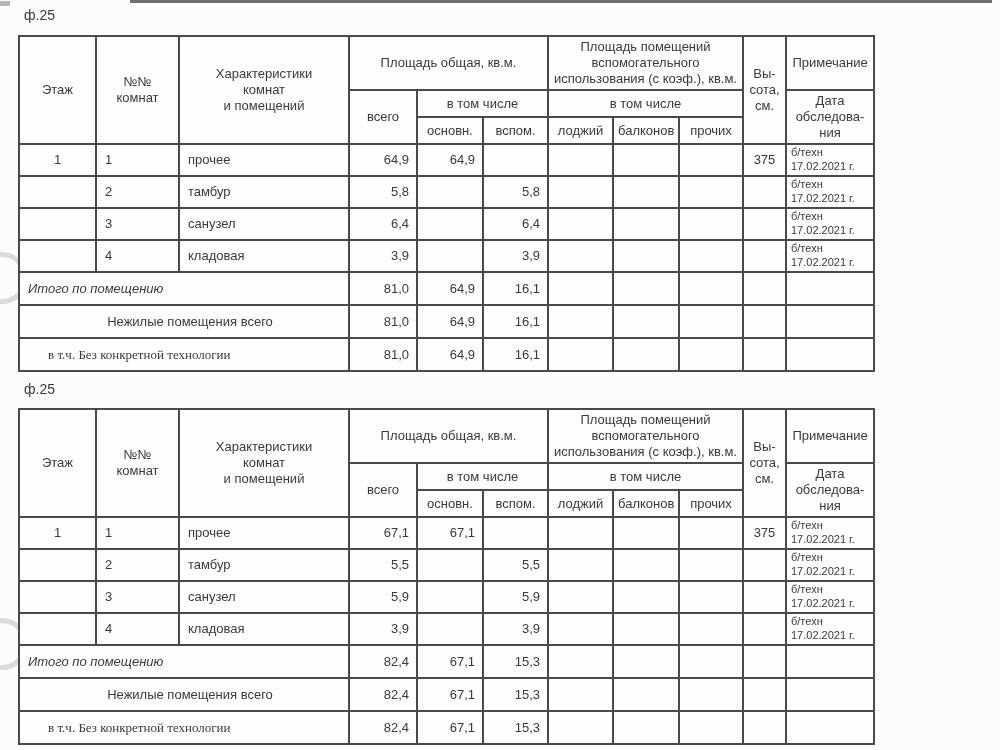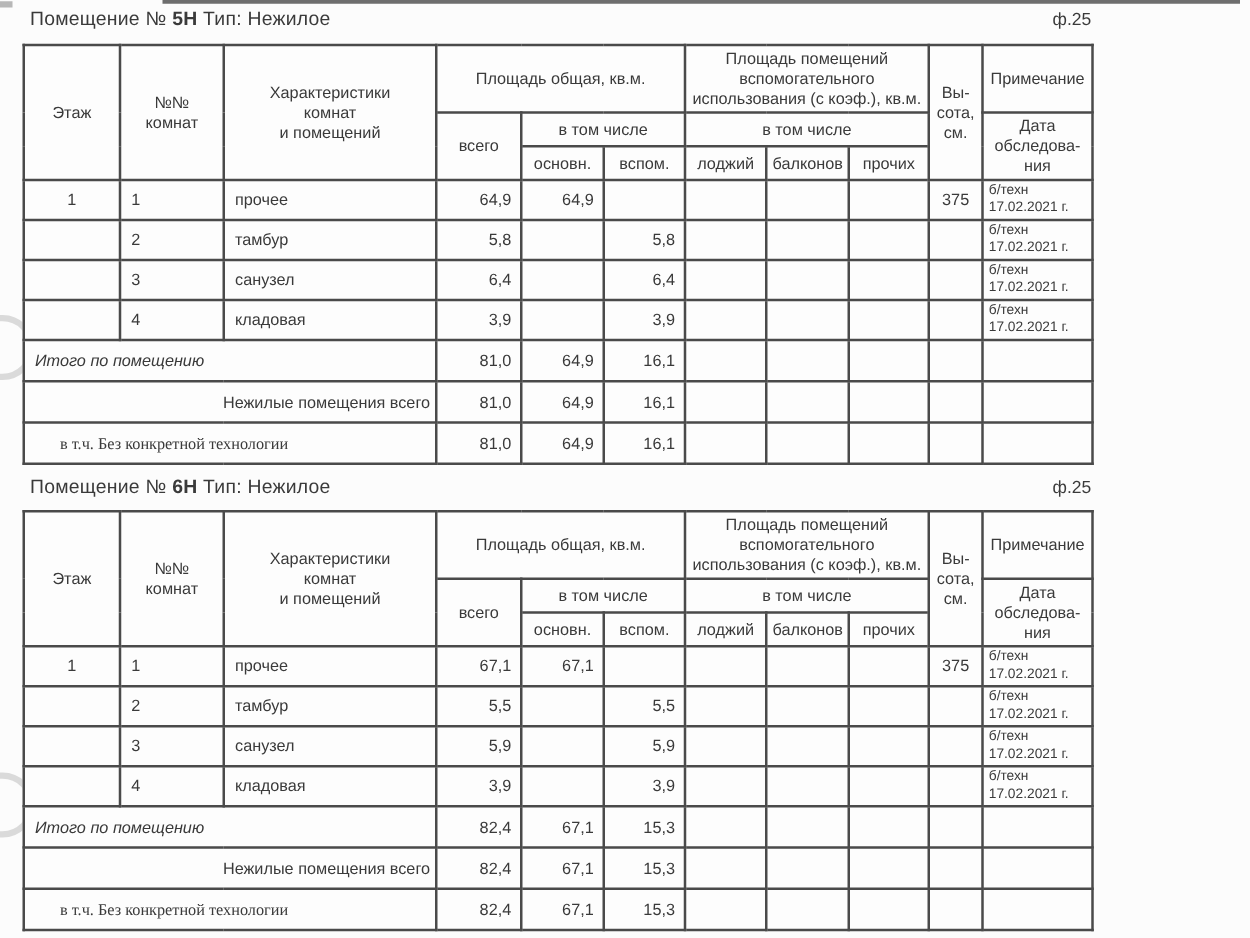--- a/index.html
+++ b/index.html
@@ -30,37 +30,32 @@
     border:2px solid #4a4a4a;font-size:13px;text-align:center;vertical-align:middle;
     padding:0 4px;overflow:hidden;line-height:1.22;
   }
   tr.h1{height:54px;} tr.h2{height:27px;} tr.h3{height:27px;}
   tr.d{height:32px;} tr.s{height:33px;}
   .ml{white-space:pre-line;margin-left:16px;}
   td.num{text-align:right;padding-right:7px;}
   td.lft{text-align:left;padding-left:8px;}
   td.note{font-size:11px;text-align:left;padding:1px 4px;line-height:1.25;white-space:pre-line;}
   td.lab0{text-align:left;padding-left:8px;font-style:italic;}
-  td.lab1{text-align:right;padding-left:16px;}
+  td.lab1{text-align:center;padding-left:16px;}
   td.lab2{text-align:left;padding-left:28px;font-family:Liberation Serif, serif;}
 </style>
 </head>
 <body>
 
 <div class="top-strip"></div>
 <div class="corner-mark"></div>
 <div class="ring r1"></div>
 <div class="ring r2"></div>
 
 <div class="titlebar tb1">
-  <div class="ptitle">
-    <span>Помещение №</span>
-    <b>5Н</b>
-    <span>Тип: Нежилое</span>
-  </div>
   <div class="formcode">ф.25</div>
 </div>
 
 <div class="tblwrap w1">
 <table>
   <colgroup>
     <col style="width:77px">
         <col style="width:83px">
         <col style="width:170px">
     <col style="width:68px">
@@ -192,25 +187,20 @@
     <td></td>
     <td></td>
     <td></td>
     <td></td>
   </tr>
 </tbody>
     </table>
 </div>
 
 <div class="titlebar tb2">
-  <div class="ptitle">
-    <span>Помещение №</span>
-    <b>6Н</b>
-    <span>Тип: Нежилое</span>
-  </div>
   <div class="formcode">ф.25</div>
 </div>
 
 <div class="tblwrap w2">
 <table>
   <colgroup>
     <col style="width:77px">
         <col style="width:83px">
         <col style="width:170px">
     <col style="width:68px">

